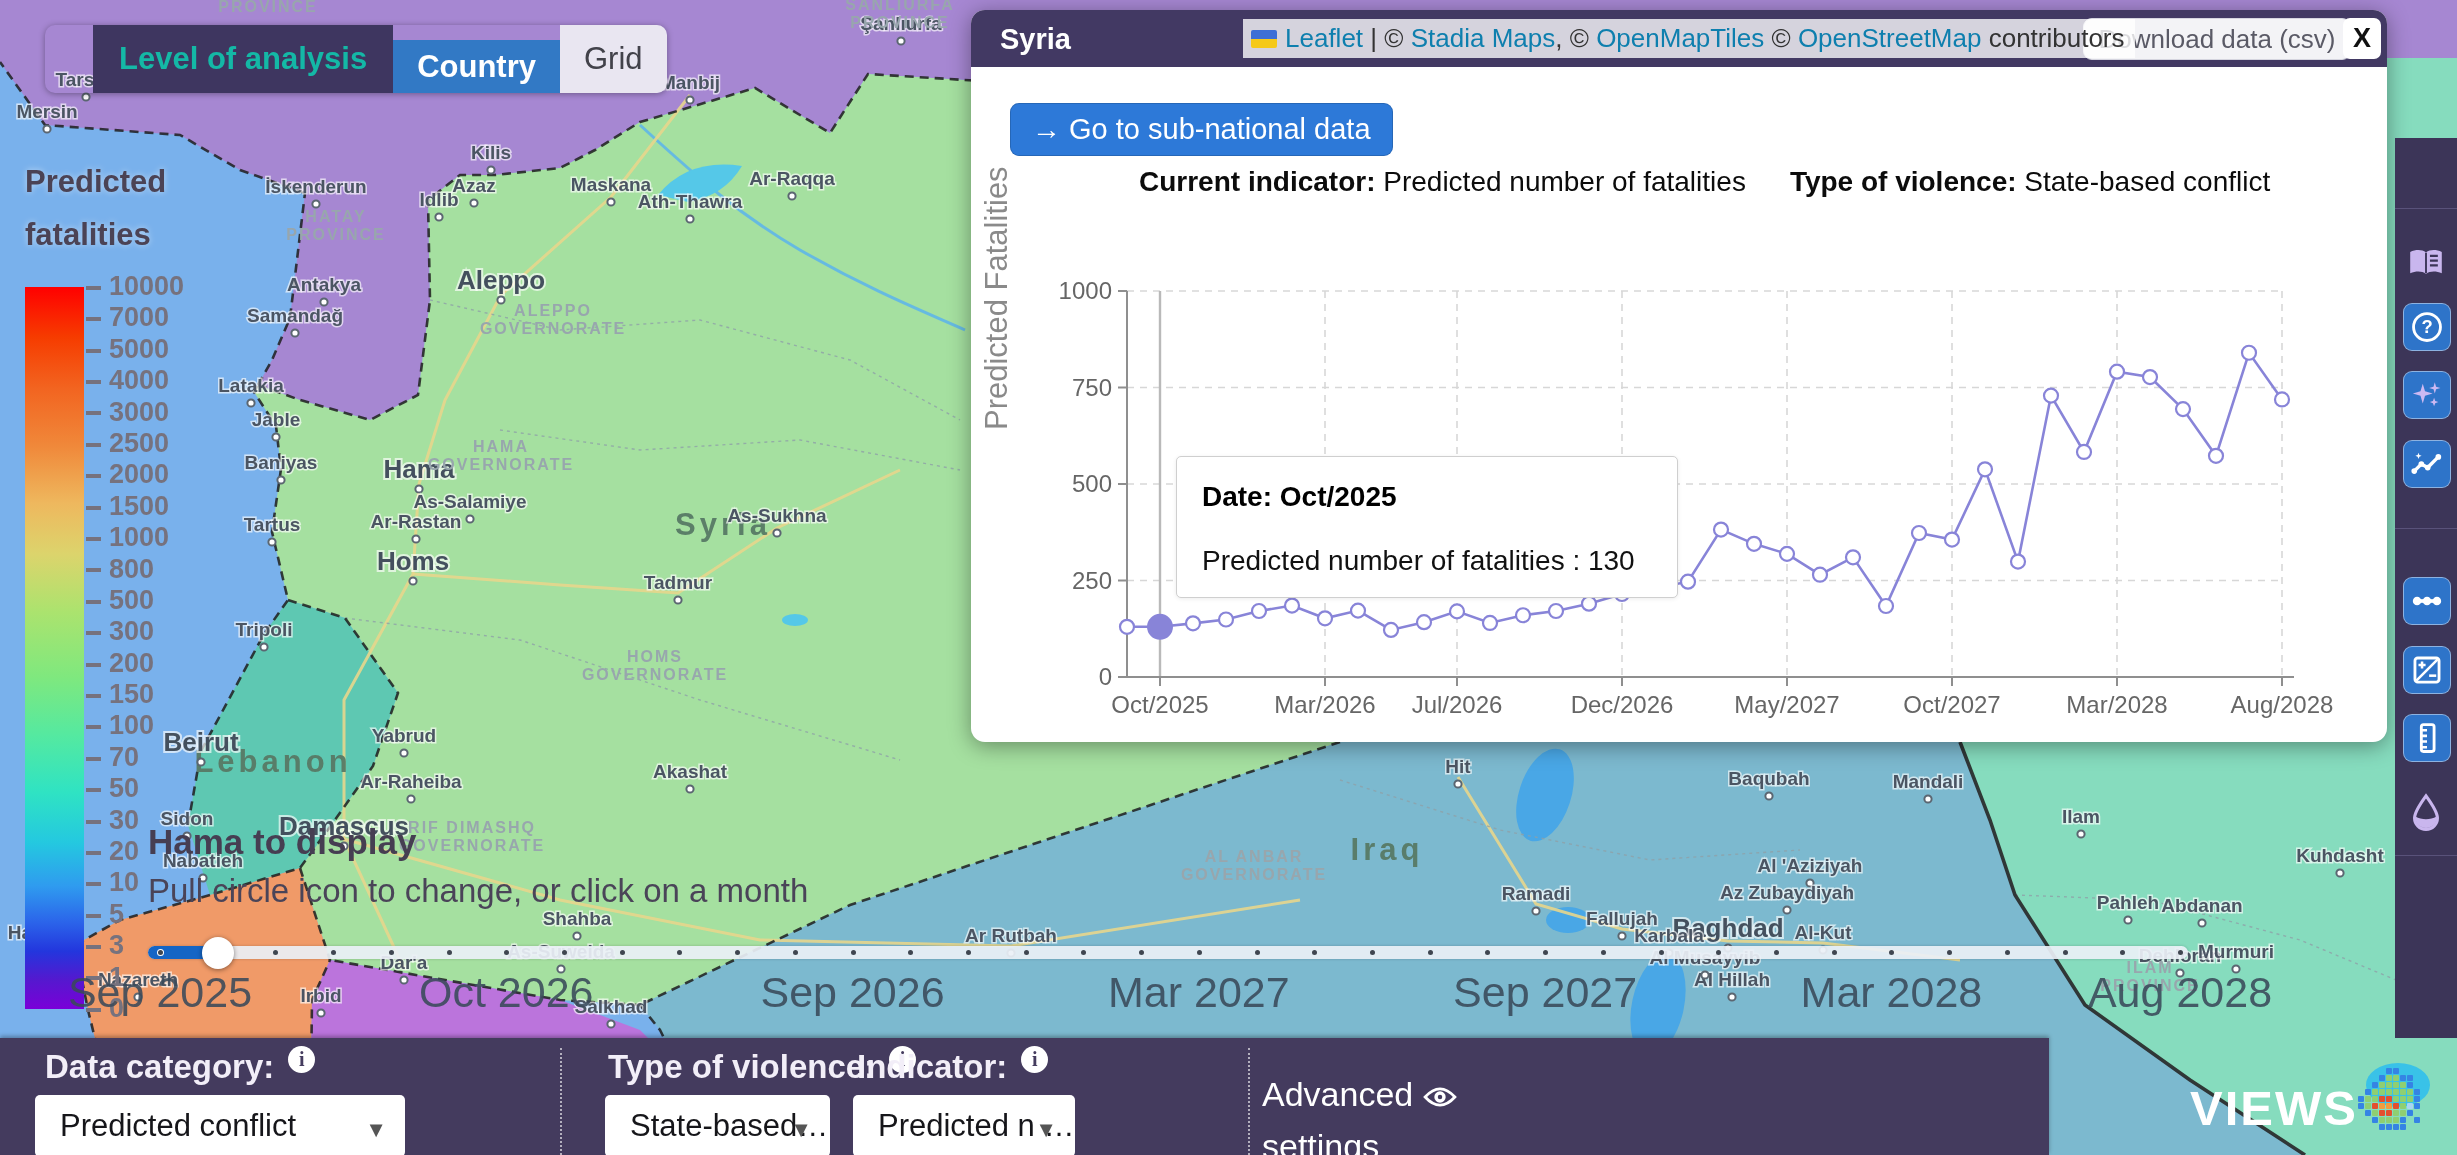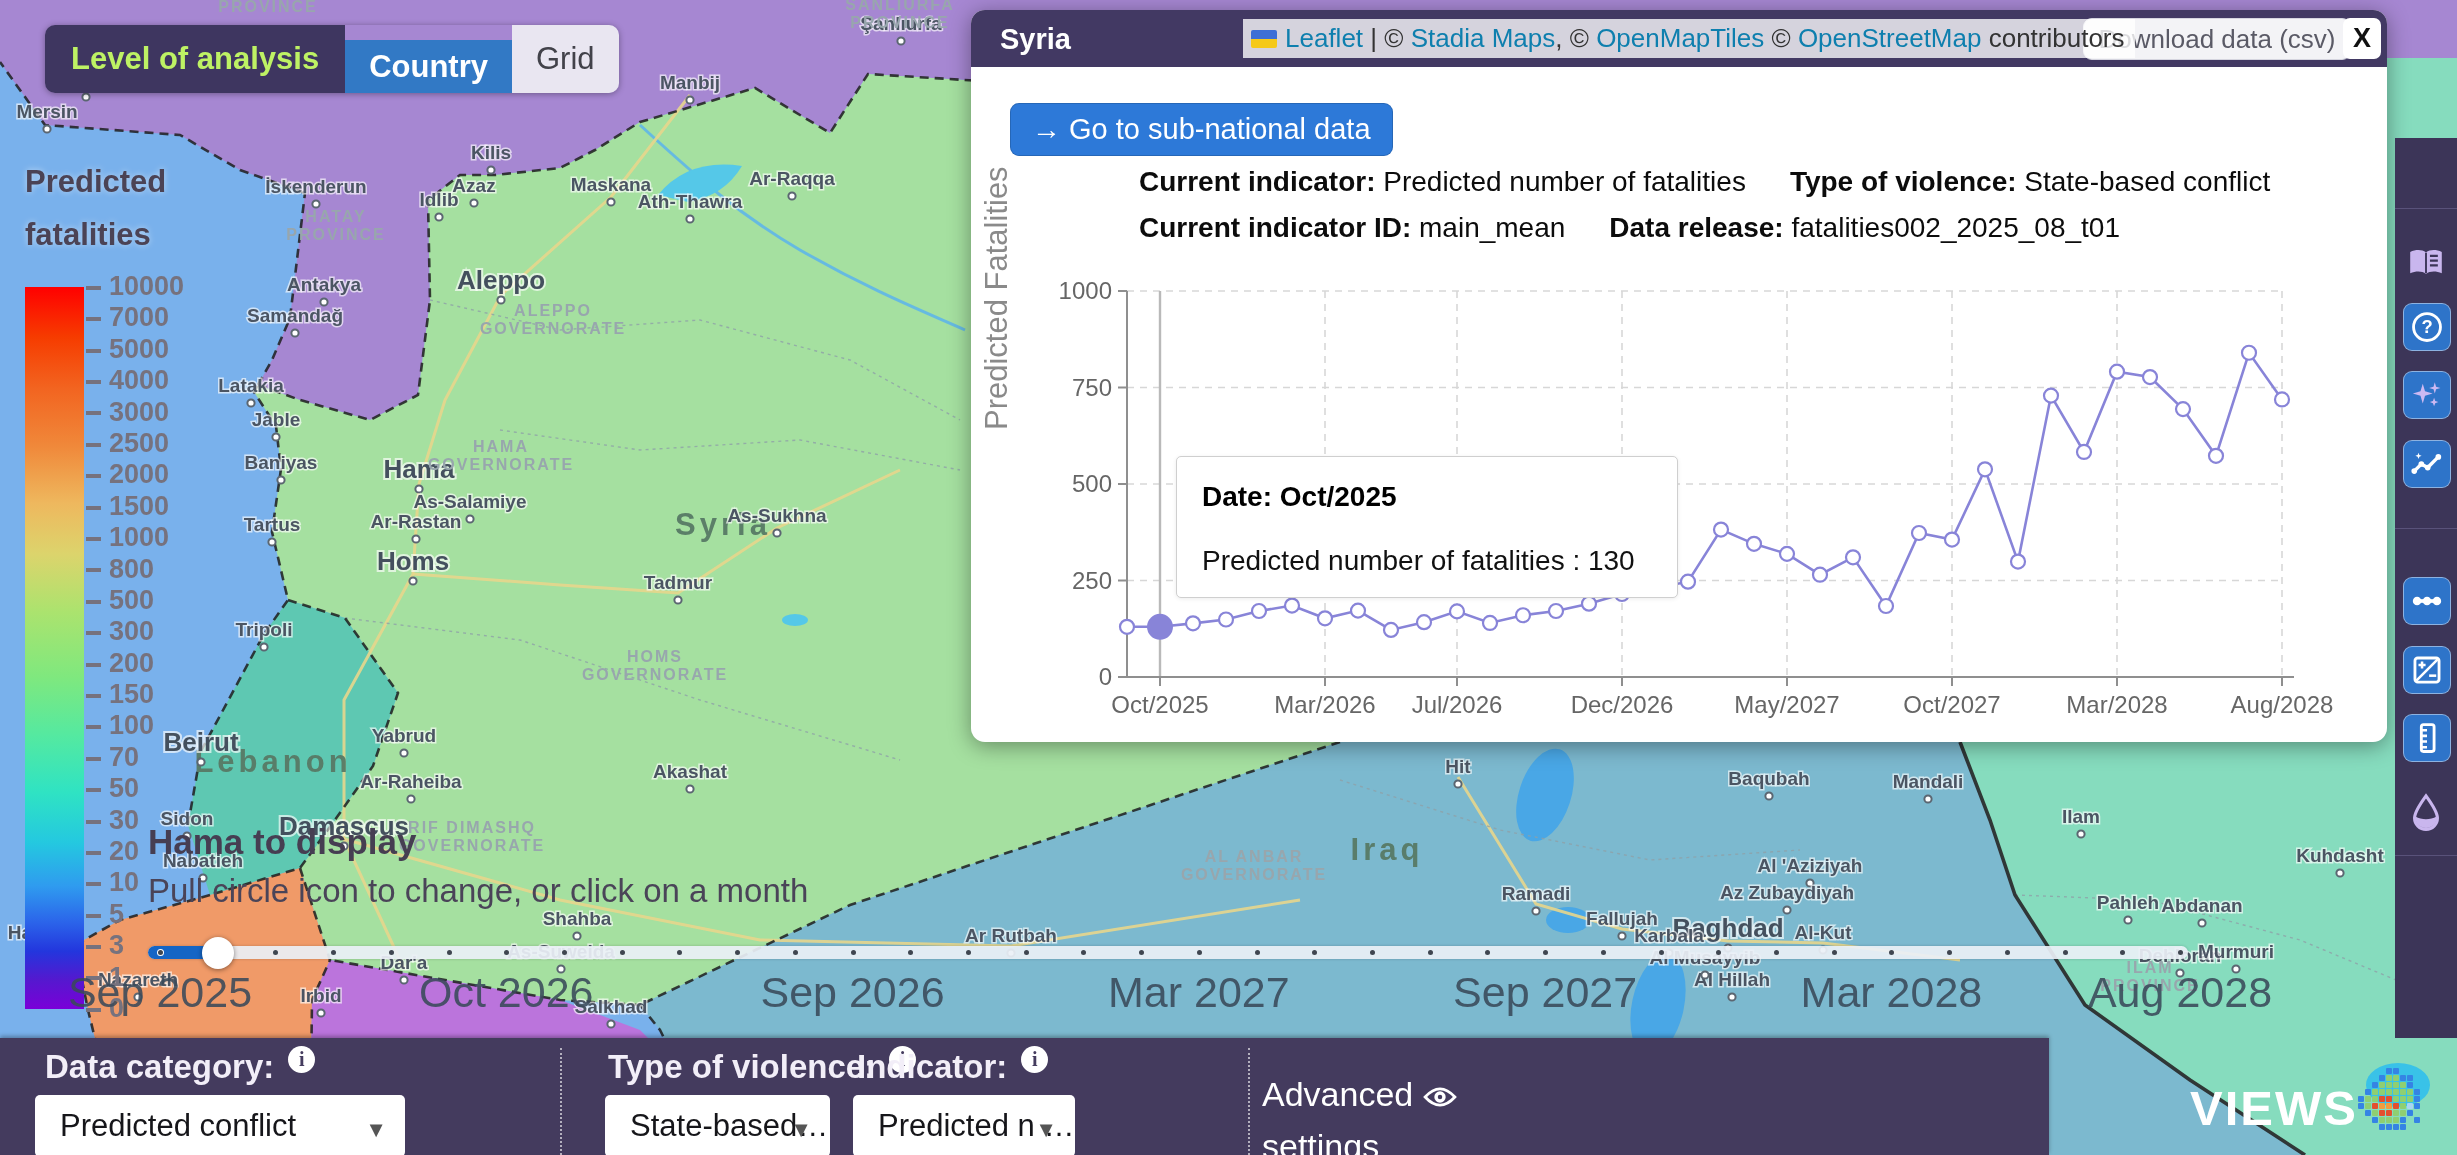--- a/index.html
+++ b/index.html
@@ -16,21 +16,21 @@
   .river{fill:none;stroke:#5fb6e8;stroke-width:3;opacity:.9;}
   .m-city{font-size:19px;fill:#4b5563;paint-order:stroke;stroke:rgba(255,255,255,.65);stroke-width:3px;font-weight:bold;}
   .m-city-lg{font-size:26px;fill:#44505e;paint-order:stroke;stroke:rgba(255,255,255,.65);stroke-width:4px;font-weight:bold;}
   .m-country{font-size:31px;font-weight:bold;letter-spacing:4px;fill:#587a66;opacity:.95;}
   .m-prov{font-size:16px;font-weight:bold;letter-spacing:2px;fill:#98a6ad;}
   .m-dot{fill:#ffffff;stroke:#5b6671;stroke-width:2;}
 
   
   .loa{position:absolute;left:45px;top:25px;height:68px;display:flex;z-index:6;border-radius:10px;
        box-shadow:0 1px 6px rgba(0,0,0,.35);overflow:hidden;font-size:31px;font-weight:bold;}
-  .loa .lbl{background:#3e3660;color:#bef264;display:flex;align-items:center;padding:0 26px;}
+  .loa .lbl{background:#3e3660;color:#14b8a6;display:flex;align-items:center;padding:0 26px;margin-left:48px;}
   .loa .opt{display:flex;align-items:center;padding:0 24px;cursor:pointer;}
   .loa .opt.active{background:#3279c5;color:#fff;margin-top:15px;}
   .loa .opt.idle{background:#e9e6f1;color:#42424a;font-weight:normal;}
 
   
   .legend-title{position:absolute;left:25px;top:155px;z-index:6;font-size:31px;font-weight:bold;
       color:#4b4355;line-height:53px;text-shadow:0 0 6px rgba(255,255,255,.5);}
   .legend-bar{position:absolute;left:25px;top:287px;width:59px;height:722px;z-index:6;
       background:linear-gradient(180deg,#ff0000 0%,#f63c00 7%,#f26420 14%,#f0883a 22%,#eeb85e 30%,
       #dcd46c 37%,#abe36e 45%,#7fe87e 54%,#55e9a0 62%,#2fe3c3 70%,#24c8e0 77%,#2f9bef 83%,
@@ -384,23 +384,20 @@
   <div class="popup">
     <div class="popup-header">
       <div class="popup-title">Syria</div>
       <div class="dl-btn">Download data (csv)</div>
       <div class="close-btn">X</div>
     </div>
     <div class="subnat-btn">→ Go to sub-national data</div>
     <div class="meta" style="top:156px">
       <b>Current indicator:</b> <span>Predicted number of fatalities</span><span class="gap"></span><b>Type of violence:</b> <span>State-based conflict</span>
     </div>
-    <div class="meta" style="top:202px">
-      <b>Current indicator ID:</b> <span>main_mean</span><span class="gap"></span><b>Data release:</b> <span>fatalities002_2025_08_t01</span>
-    </div>
     <div class="y-axis-label">Predicted Fatalities</div>
     <svg id="fatalities-chart" width="1396" height="480" viewBox="0 0 1396 480">
         <line class="grid" x1="146" y1="320.5" x2="1301" y2="320.5"></line>
         <line class="grid" x1="146" y1="224" x2="1301" y2="224"></line>
         <line class="grid" x1="146" y1="127.5" x2="1301" y2="127.5"></line>
         <line class="grid" x1="146" y1="31" x2="1301" y2="31"></line>
         <line class="grid" x1="179" y1="31" x2="179" y2="417"></line>
         <line class="grid" x1="344" y1="31" x2="344" y2="417"></line>
         <line class="grid" x1="476" y1="31" x2="476" y2="417"></line>
         <line class="grid" x1="641" y1="31" x2="641" y2="417"></line>

